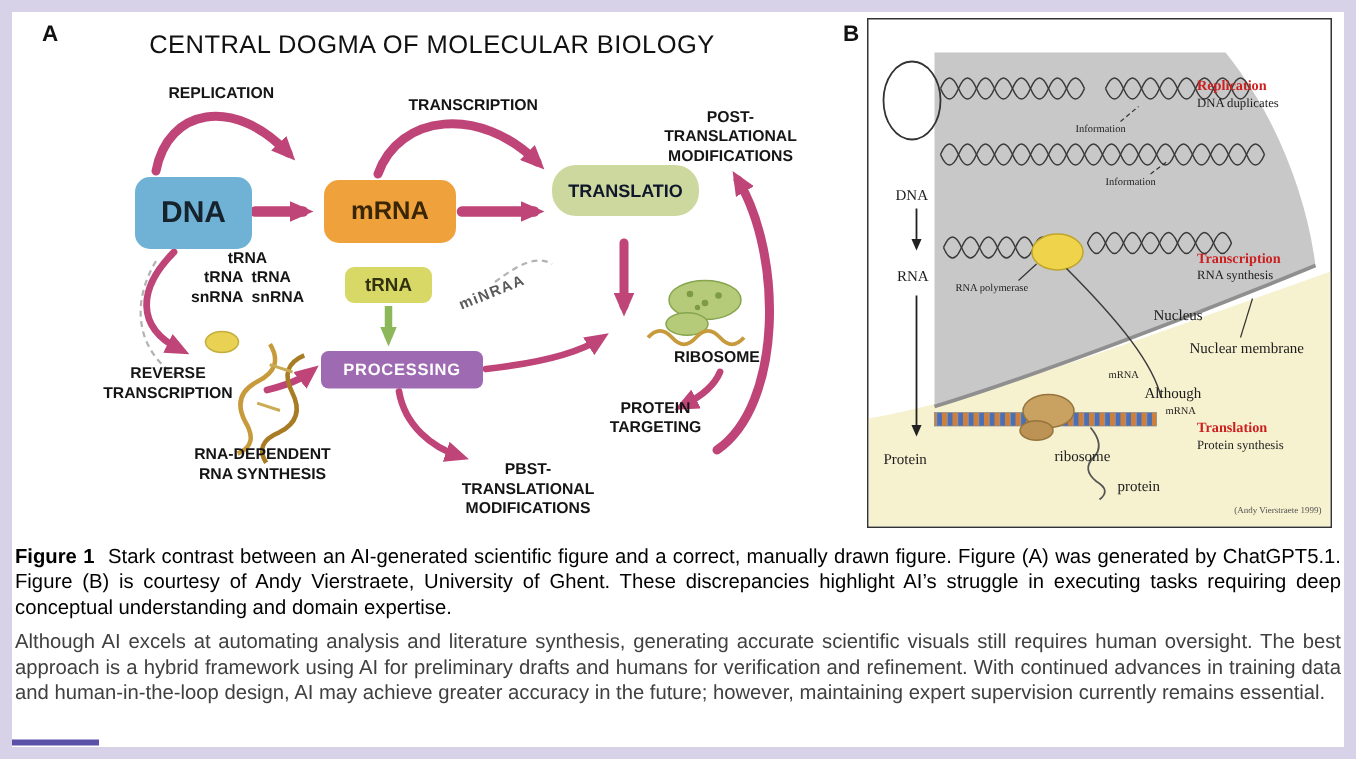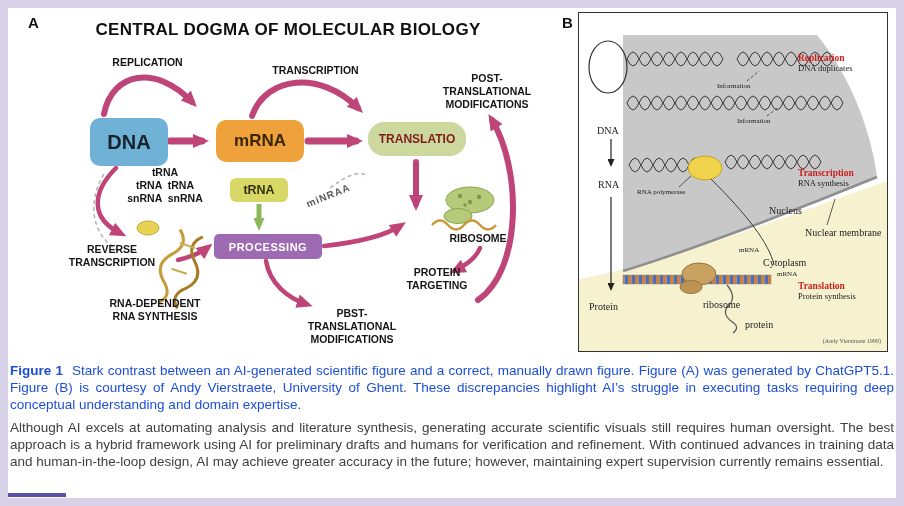--- a/index.html
+++ b/index.html
@@ -5,44 +5,44 @@
   *{margin:0;padding:0;box-sizing:border-box}
   html,body{width:904px;height:506px}
   body{position:relative;background:#d7d2e8;font-family:"Liberation Sans",sans-serif;overflow:hidden}
   .sheet{position:absolute;left:8px;top:8px;width:888px;height:490px;background:#ffffff}
   .figure-area{position:absolute;left:8px;top:8px;width:888px;height:348px;background:#fff}
 
   
   .panelA{position:absolute;left:0;top:0;width:560px;height:348px}
   .pa-svg{position:absolute;left:0;top:0}
   .corner-label{position:absolute;font-size:15px;font-weight:bold;color:#111}
-  .pa-title{position:absolute;left:40px;top:12px;width:480px;text-align:center;font-size:17px;font-weight:bold;letter-spacing:.3px;color:#111}
+  .pa-title{position:absolute;left:40px;top:12px;width:480px;text-align:center;font-size:17px;font-weight:normal;letter-spacing:.3px;color:#111}
   .lab{position:absolute;font-size:10.5px;font-weight:bold;line-height:1.25;color:#151515;text-align:center;white-space:pre-line}
   .prewrap{white-space:pre-wrap}
   .nodebox{position:absolute;display:flex;align-items:center;justify-content:center;font-weight:bold;border-radius:10px;color:#16222c}
   .box-dna{left:82px;top:110px;width:78px;height:48px;background:#6fb2d6;font-size:20px}
   .box-mrna{left:208px;top:112px;width:88px;height:42px;background:#efa23b;font-size:17px;color:#3a2505}
-  .box-transl{left:360px;top:114px;width:98px;height:34px;background:#cdd89f;font-size:12px;color:#7f1d1d;border-radius:16px}
+  .box-transl{left:360px;top:102px;width:98px;height:34px;background:#cdd89f;font-size:12px;color:#0f172a;border-radius:16px}
   .box-trna{left:222px;top:170px;width:58px;height:24px;background:#d8d867;font-size:12.5px;color:#33320f;border-radius:6px}
   .box-proc{left:206px;top:226px;width:108px;height:25px;background:#9e6ab2;font-size:11px;color:#fff;border-radius:5px;letter-spacing:.5px}
   .mirna{position:absolute;left:297px;top:182px;font-size:10px;color:#5a5a5a;transform:rotate(-22deg);font-weight:bold;letter-spacing:1px}
 
   
   .panelB-frame{position:absolute;left:570px;top:4px;width:310px;height:340px;border:1px solid #333;background:#fff;overflow:hidden}
   .pb-svg{position:absolute;left:0;top:0}
   .pb-title{position:absolute;left:30px;top:3px;width:248px;height:15px;background:#f5ec83;border:1px solid #b8a348;color:#c41a00;font-family:"Liberation Serif",serif;font-weight:bold;font-size:9.5px;text-align:center;line-height:13px}
   .bl{position:absolute;font-family:"Liberation Serif",serif;font-size:7px;color:#1c1c1c;line-height:1.1;white-space:nowrap}
   .bl-md{font-size:10px}
   .bl-sm{font-size:10px}
   .bl-red{font-size:9.5px;font-weight:bold;color:#cc1f1f}
   .bl-sub{font-size:8.5px}
   .credit{font-size:6px;color:#555;text-align:right}
 
   
-  .caption{position:absolute;left:10px;top:362px;width:884px;font-size:13.5px;line-height:17px;color:#1d4ed8;text-align:justify}
+  .caption{position:absolute;left:10px;top:362px;width:884px;font-size:13.5px;line-height:17px;color:#000000;text-align:justify}
   .caption b{margin-right:9px}
   .bodytext{position:absolute;left:10px;top:419px;width:884px;font-size:13.5px;line-height:17px;color:#404040;text-align:justify}
   .footer-rule{position:absolute;left:8px;top:493px;width:58px;height:4px;background:#5b50a8}
 </style>
 </head>
 <body>
 
 <div class="sheet"></div>
 
 <div class="figure-area">
@@ -98,21 +98,21 @@
     <div class="lab" style="left:92px;top:48px;width:95px">REPLICATION</div>
     <div class="lab" style="left:255px;top:56px;width:105px">TRANSCRIPTION</div>
     <div class="lab" style="left:419px;top:64px;width:120px">POST-
 TRANSLATIONAL
 MODIFICATIONS</div>
     <div class="lab prewrap" style="left:107px;top:158px;width:100px">tRNA
 tRNA  tRNA
 snRNA  snRNA</div>
     <div class="lab" style="left:44px;top:235px;width:120px">REVERSE
 TRANSCRIPTION</div>
-    <div class="lab" style="left:72px;top:289px;width:150px">RNA-DEPENDENT
+    <div class="lab" style="left:92px;top:289px;width:150px">RNA-DEPENDENT
 RNA SYNTHESIS</div>
     <div class="lab" style="left:284px;top:299px;width:120px">PBST-
 TRANSLATIONAL
 MODIFICATIONS</div>
     <div class="lab" style="left:379px;top:258px;width:100px">PROTEIN
 TARGETING</div>
     <div class="lab" style="left:430px;top:224px;width:80px">RIBOSOME</div>
     <div class="mirna">miNRAA</div>
 
     <div class="nodebox box-dna">DNA</div>
@@ -176,22 +176,22 @@
     <div class="bl bl-sub" style="left:219px;top:51px">DNA duplicates</div>
     <div class="bl bl-red" style="left:219px;top:155px">Transcription</div>
     <div class="bl bl-sub" style="left:219px;top:166px">RNA synthesis</div>
     <div class="bl bl-red" style="left:219px;top:268px">Translation</div>
     <div class="bl bl-sub" style="left:219px;top:279px">Protein synthesis</div>
 
     <div class="bl" style="left:138px;top:70px">Information</div>
     <div class="bl" style="left:158px;top:105px">Information</div>
     <div class="bl" style="left:58px;top:176px">RNA polymerase</div>
     <div class="bl bl-sm" style="left:190px;top:192px">Nucleus</div>
-    <div class="bl bl-sm" style="left:226px;top:214px">Nuclear membrane</div>
-    <div class="bl bl-sm" style="left:184px;top:244px">Cytoplasm</div>
+    <div class="bl bl-sm" style="left:214px;top:214px">Nuclear membrane</div>
+    <div class="bl bl-sm" style="left:184px;top:244px">Although</div>
     <div class="bl" style="left:160px;top:234px">mRNA</div>
     <div class="bl" style="left:198px;top:258px">mRNA</div>
     <div class="bl bl-sm" style="left:124px;top:286px">ribosome</div>
     <div class="bl bl-sm" style="left:166px;top:306px">protein</div>
     <div class="bl credit" style="left:222px;top:325px;width:80px">(Andy Vierstraete 1999)</div>
 
     <div class="bl bl-md" style="left:18px;top:112px">DNA</div>
     <div class="bl bl-md" style="left:19px;top:166px">RNA</div>
     <div class="bl bl-md" style="left:10px;top:288px">Protein</div>
   </div>

